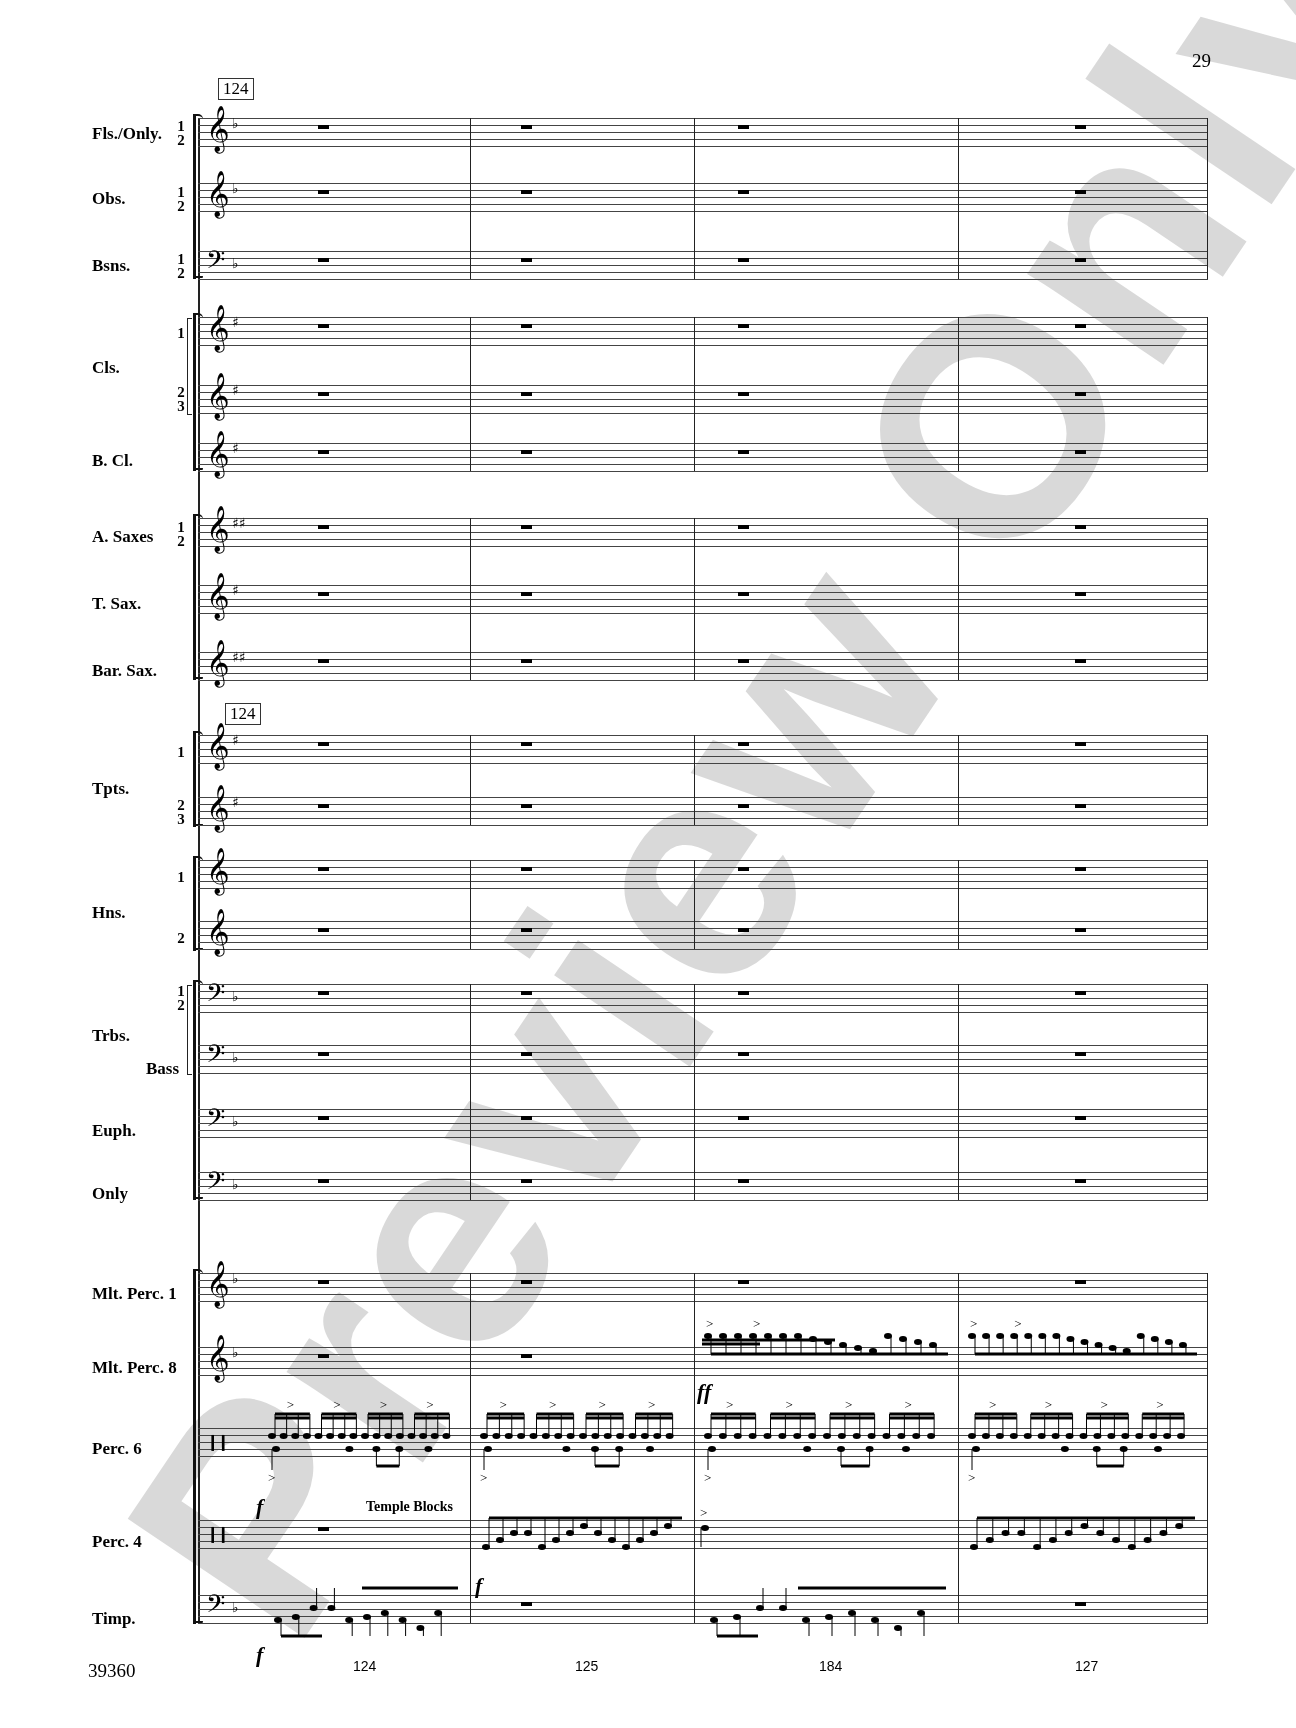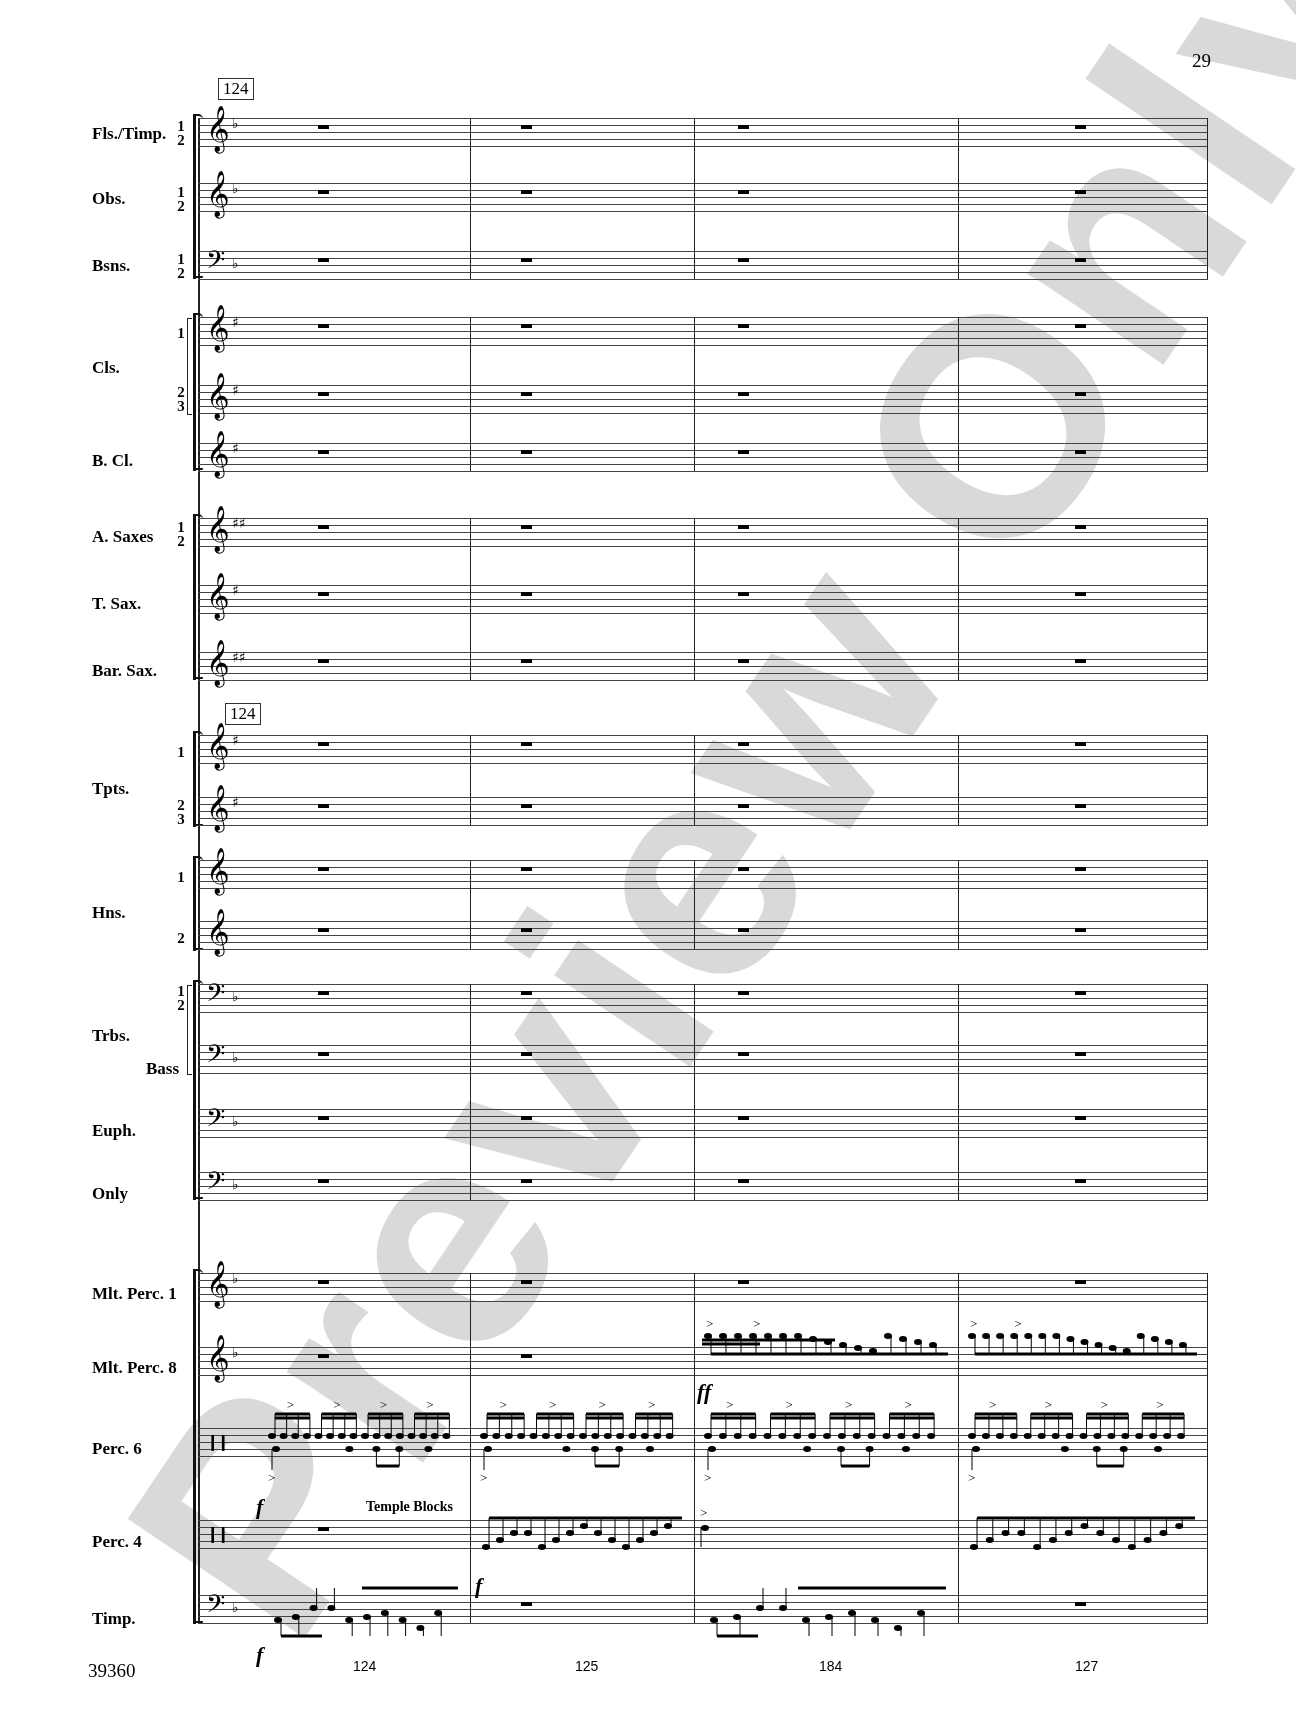--- a/index.html
+++ b/index.html
@@ -350,21 +350,21 @@
       <div class="bar" style="left: 470px; top: 984px; height: 216px;"></div>
       <div class="bar" style="left: 694px; top: 984px; height: 216px;"></div>
       <div class="bar" style="left: 958px; top: 984px; height: 216px;"></div>
       <div class="bar" style="left: 1207px; top: 984px; height: 216px;"></div>
       <div class="bar" style="left: 470px; top: 1273px; height: 350px;"></div>
       <div class="bar" style="left: 694px; top: 1273px; height: 350px;"></div>
       <div class="bar" style="left: 958px; top: 1273px; height: 350px;"></div>
       <div class="bar" style="left: 1207px; top: 1273px; height: 350px;"></div>
     </div>
 
-  <div class="label" style="left:92px;top:124px;">Fls./Timp.</div>
+  <div class="label" style="left:92px;top:124px;">Fls./Only.</div>
   <div class="num" style="left:175px;top:120px;">1</div>
   <div class="num" style="left:175px;top:134px;">2</div>
 
   <div class="label" style="left:92px;top:189px;">Obs.</div>
   <div class="num" style="left:175px;top:186px;">1</div>
   <div class="num" style="left:175px;top:200px;">2</div>
 
   <div class="label" style="left:92px;top:256px;">Bsns.</div>
   <div class="num" style="left:175px;top:253px;">1</div>
   <div class="num" style="left:175px;top:267px;">2</div>

